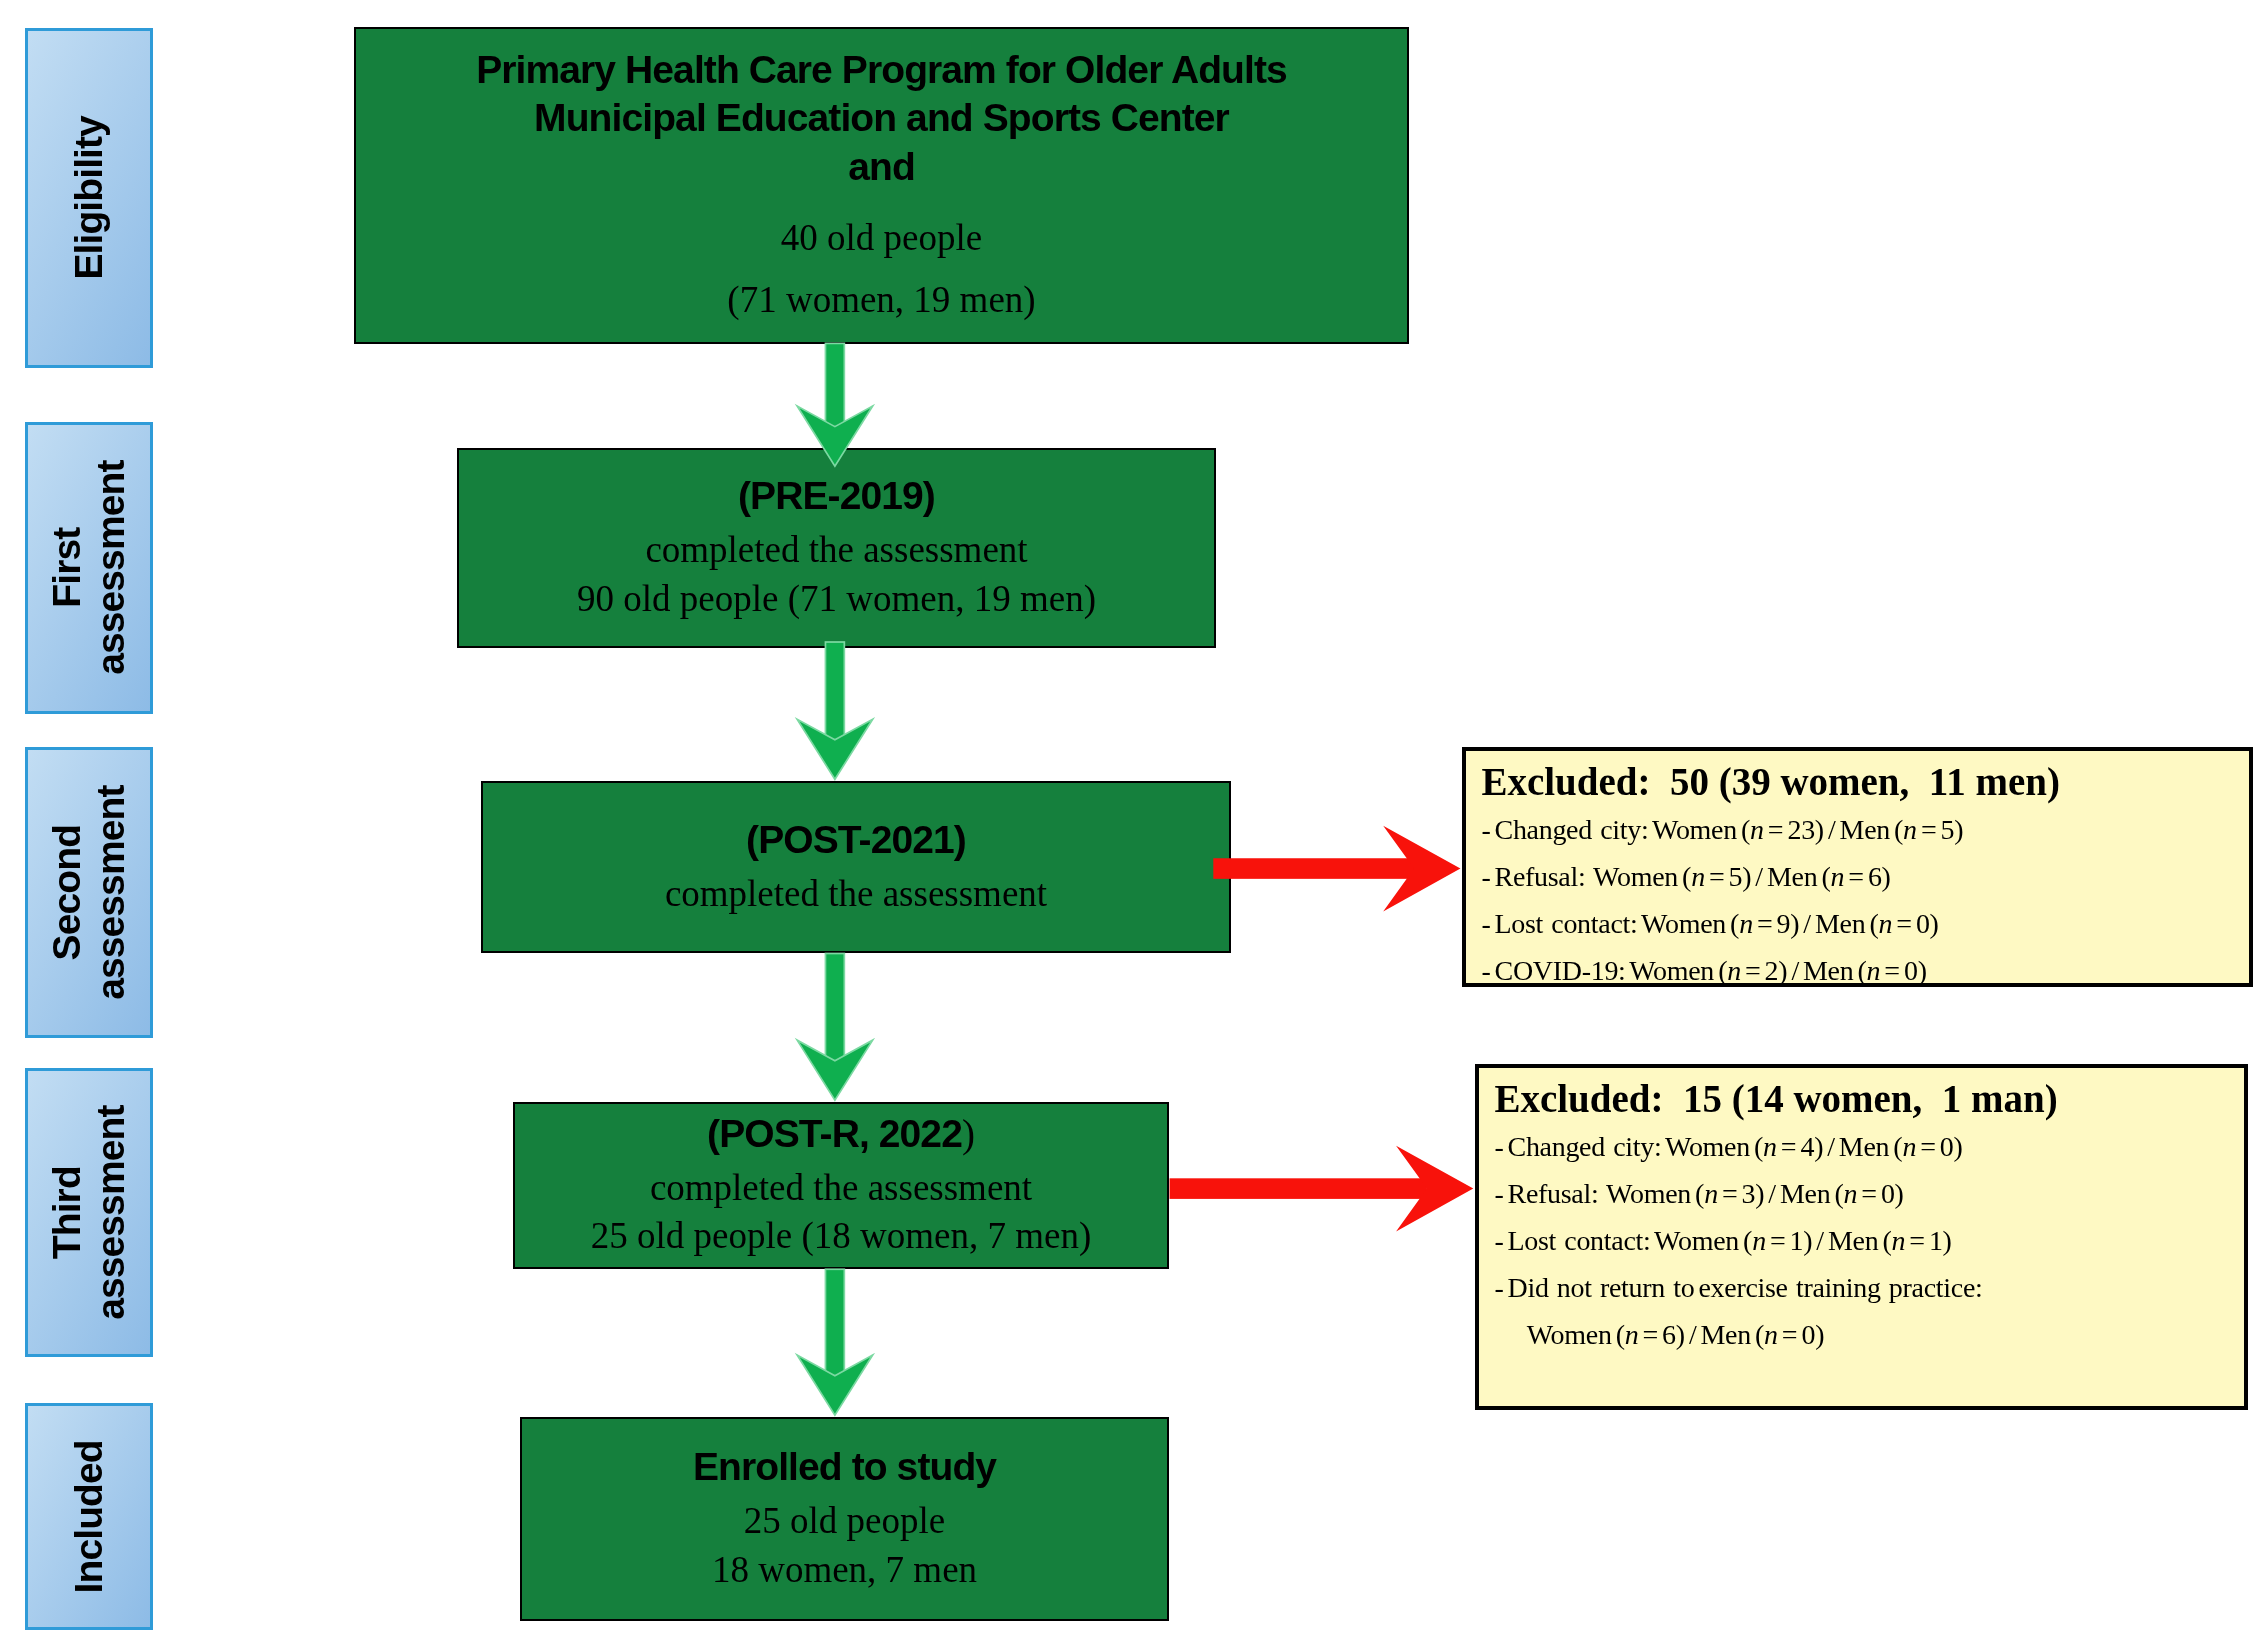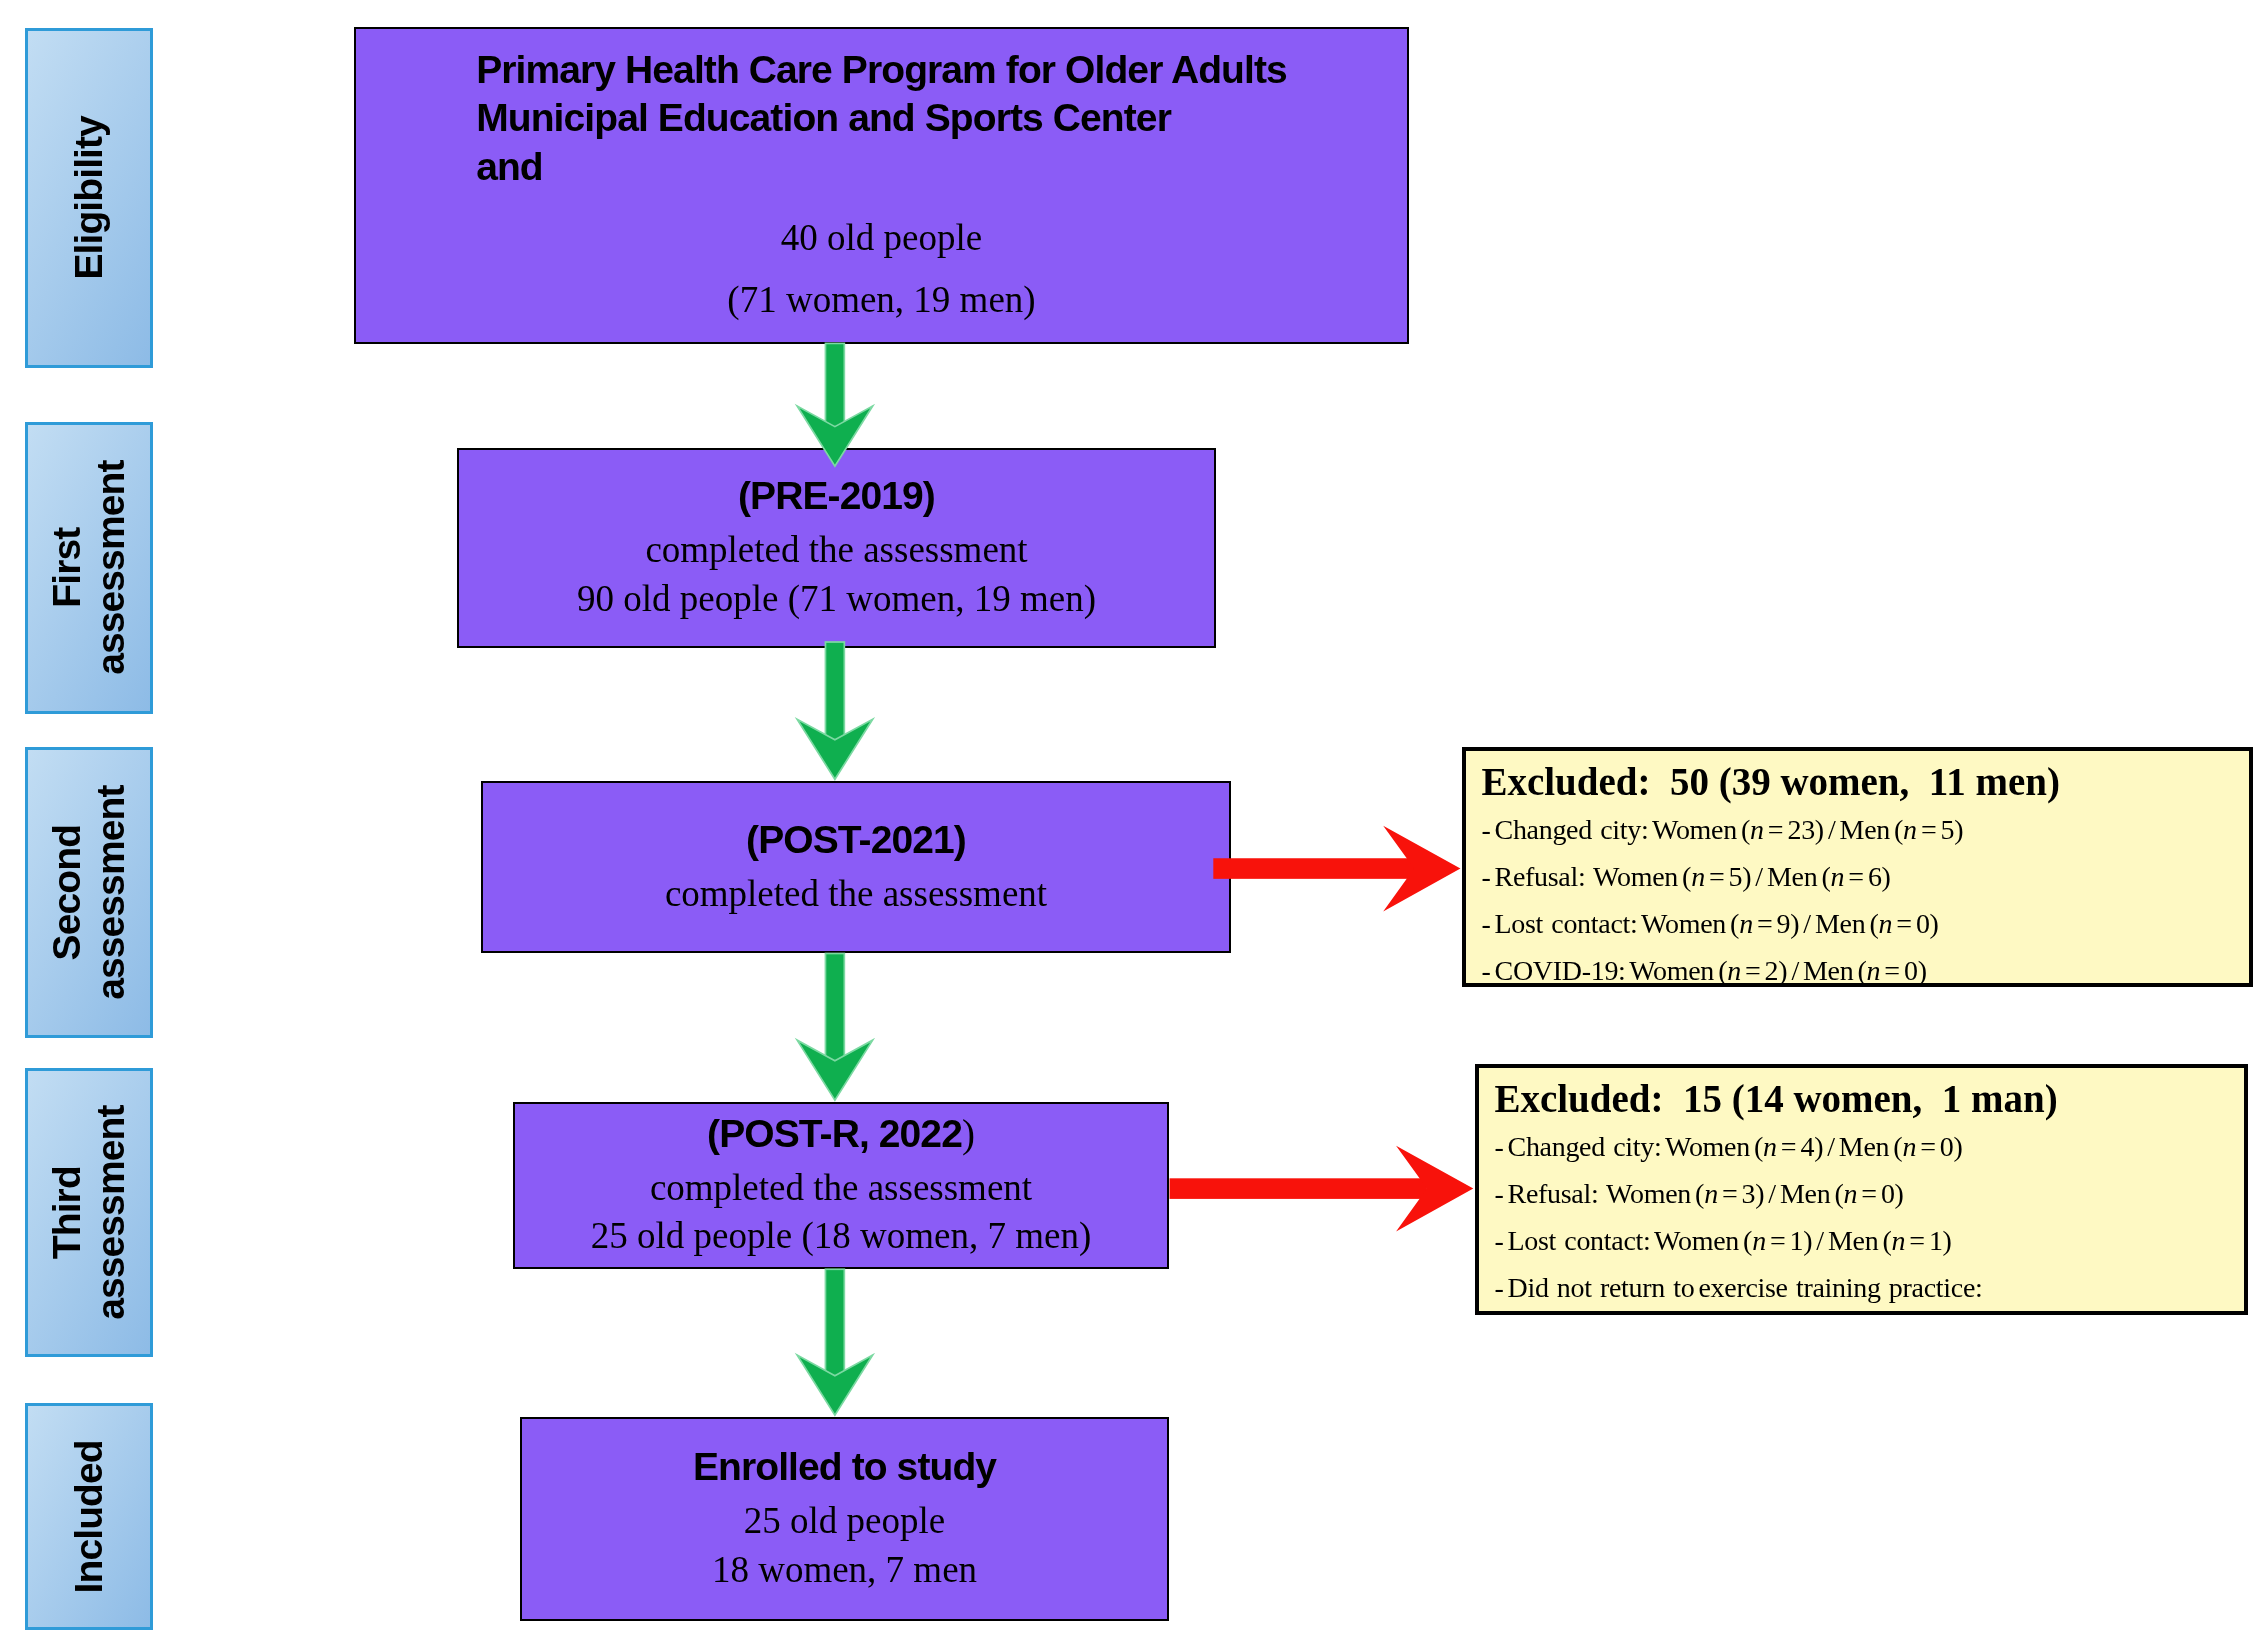--- a/index.html
+++ b/index.html
@@ -16,23 +16,23 @@
     box-sizing:border-box;
   }
   .stage-label {
     transform:rotate(-90deg);
     font-family:"Liberation Sans", sans-serif;
     font-weight:bold; font-size:39px; line-height:1.12;
     letter-spacing:-0.9px; text-align:center; color:#000;
   }
   
   .flowbox {
-    position:absolute; background:#8b5cf6; border:2.6px solid #000; box-sizing:border-box;
+    position:absolute; background:#15803d; border:2.6px solid #000; box-sizing:border-box;
     display:flex; flex-direction:column; align-items:center; justify-content:center;
-    text-align:left;
+    text-align:center;
   }
   .box-heading {
     font-family:"Liberation Sans", sans-serif; font-weight:bold;
     font-size:39px; line-height:1.25; letter-spacing:-0.9px;
   }
   .title-suffix { font-family:"Liberation Serif", serif; font-weight:400; letter-spacing:0; }
   .box-serif { font-size:37px; line-height:1.32; }
   .gap-lg { margin-top:22px; }
   .gap-md { margin-top:13.7px; }
   .gap-sm { margin-top:5.1px; }
@@ -111,21 +111,21 @@
   <div class="exclbox" style="left:1462px;top:747px;width:791px;height:240px;">
     <div class="excl-header">Excluded:  50 (39 women,  11 men)</div>
     <div>
         <div class="excl-item">- Changed  city: Women (<i>n</i> = 23) / Men (<i>n</i> = 5)</div>
         <div class="excl-item">- Refusal:  Women (<i>n</i> = 5) / Men (<i>n</i> = 6)</div>
         <div class="excl-item">- Lost  contact: Women (<i>n</i> = 9) / Men (<i>n</i> = 0)</div>
         <div class="excl-item">- COVID-19: Women (<i>n</i> = 2) / Men (<i>n</i> = 0)</div>
       </div>
   </div>
 
-  <div class="exclbox" style="left:1475px;top:1064px;width:773px;height:251px;">
+  <div class="exclbox" style="left:1475px;top:1064px;width:773px;height:346px;">
     <div class="excl-header">Excluded:  15 (14 women,  1 man)</div>
     <div>
         <div class="excl-item">- Changed  city: Women (<i>n</i> = 4) / Men (<i>n</i> = 0)</div>
         <div class="excl-item">- Refusal:  Women (<i>n</i> = 3) / Men (<i>n</i> = 0)</div>
         <div class="excl-item">- Lost  contact: Women (<i>n</i> = 1) / Men (<i>n</i> = 1)</div>
         <div class="excl-item">- Did  not  return  to exercise  training  practice:</div>
         <div class="excl-item">        Women (<i>n</i> = 6) / Men (<i>n</i> = 0)</div>
       </div>
   </div>
 

